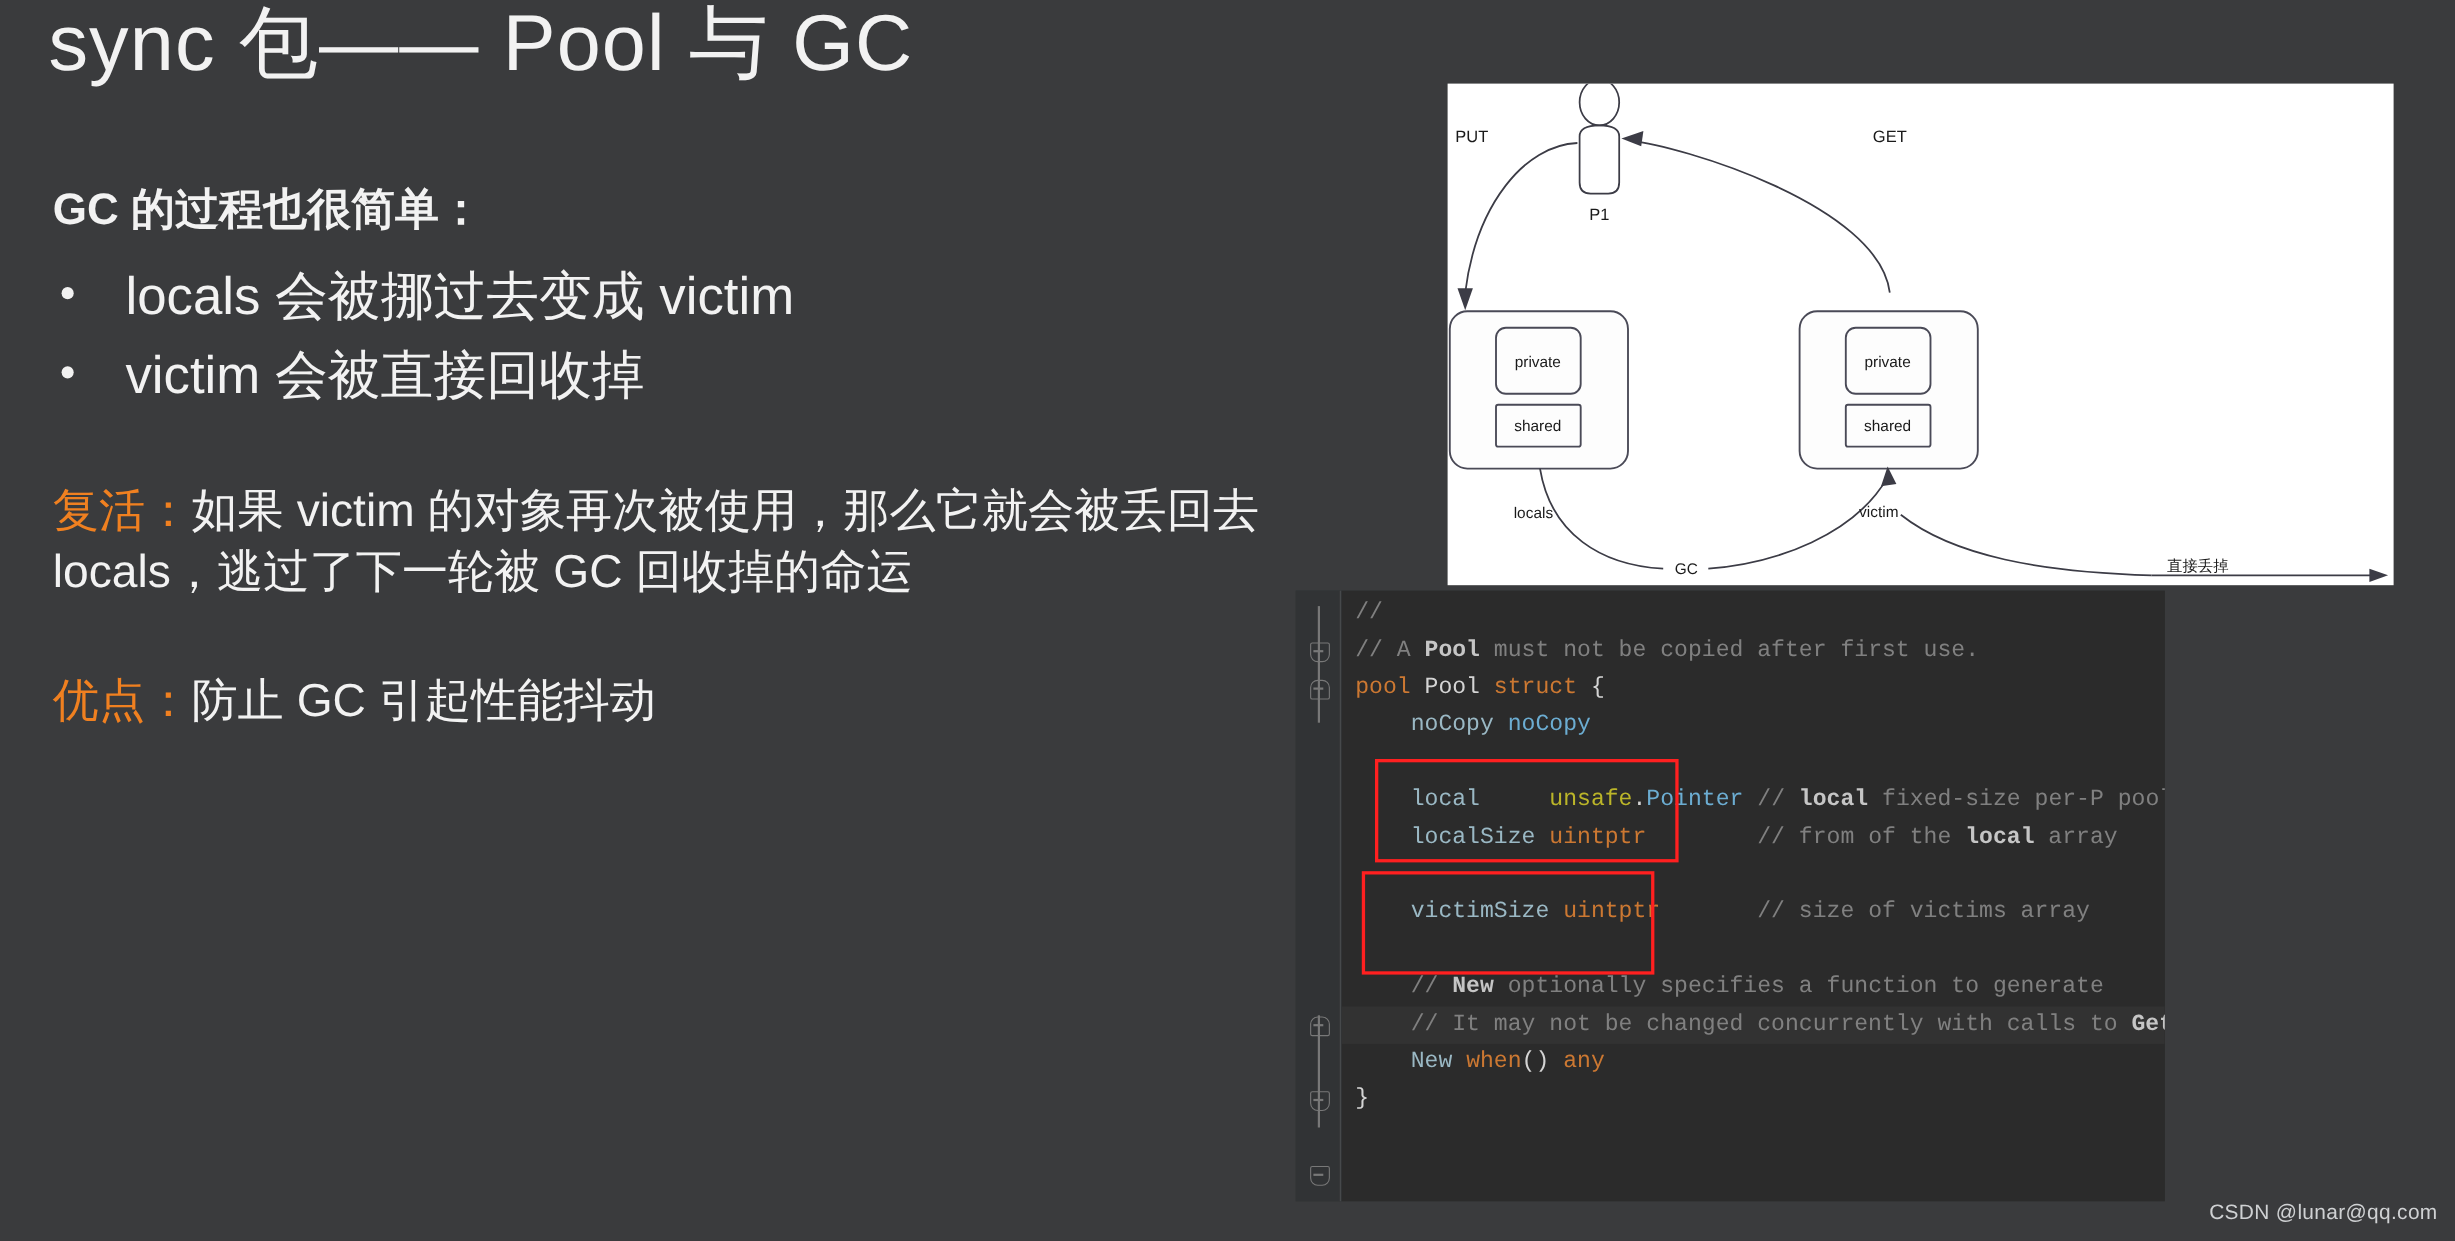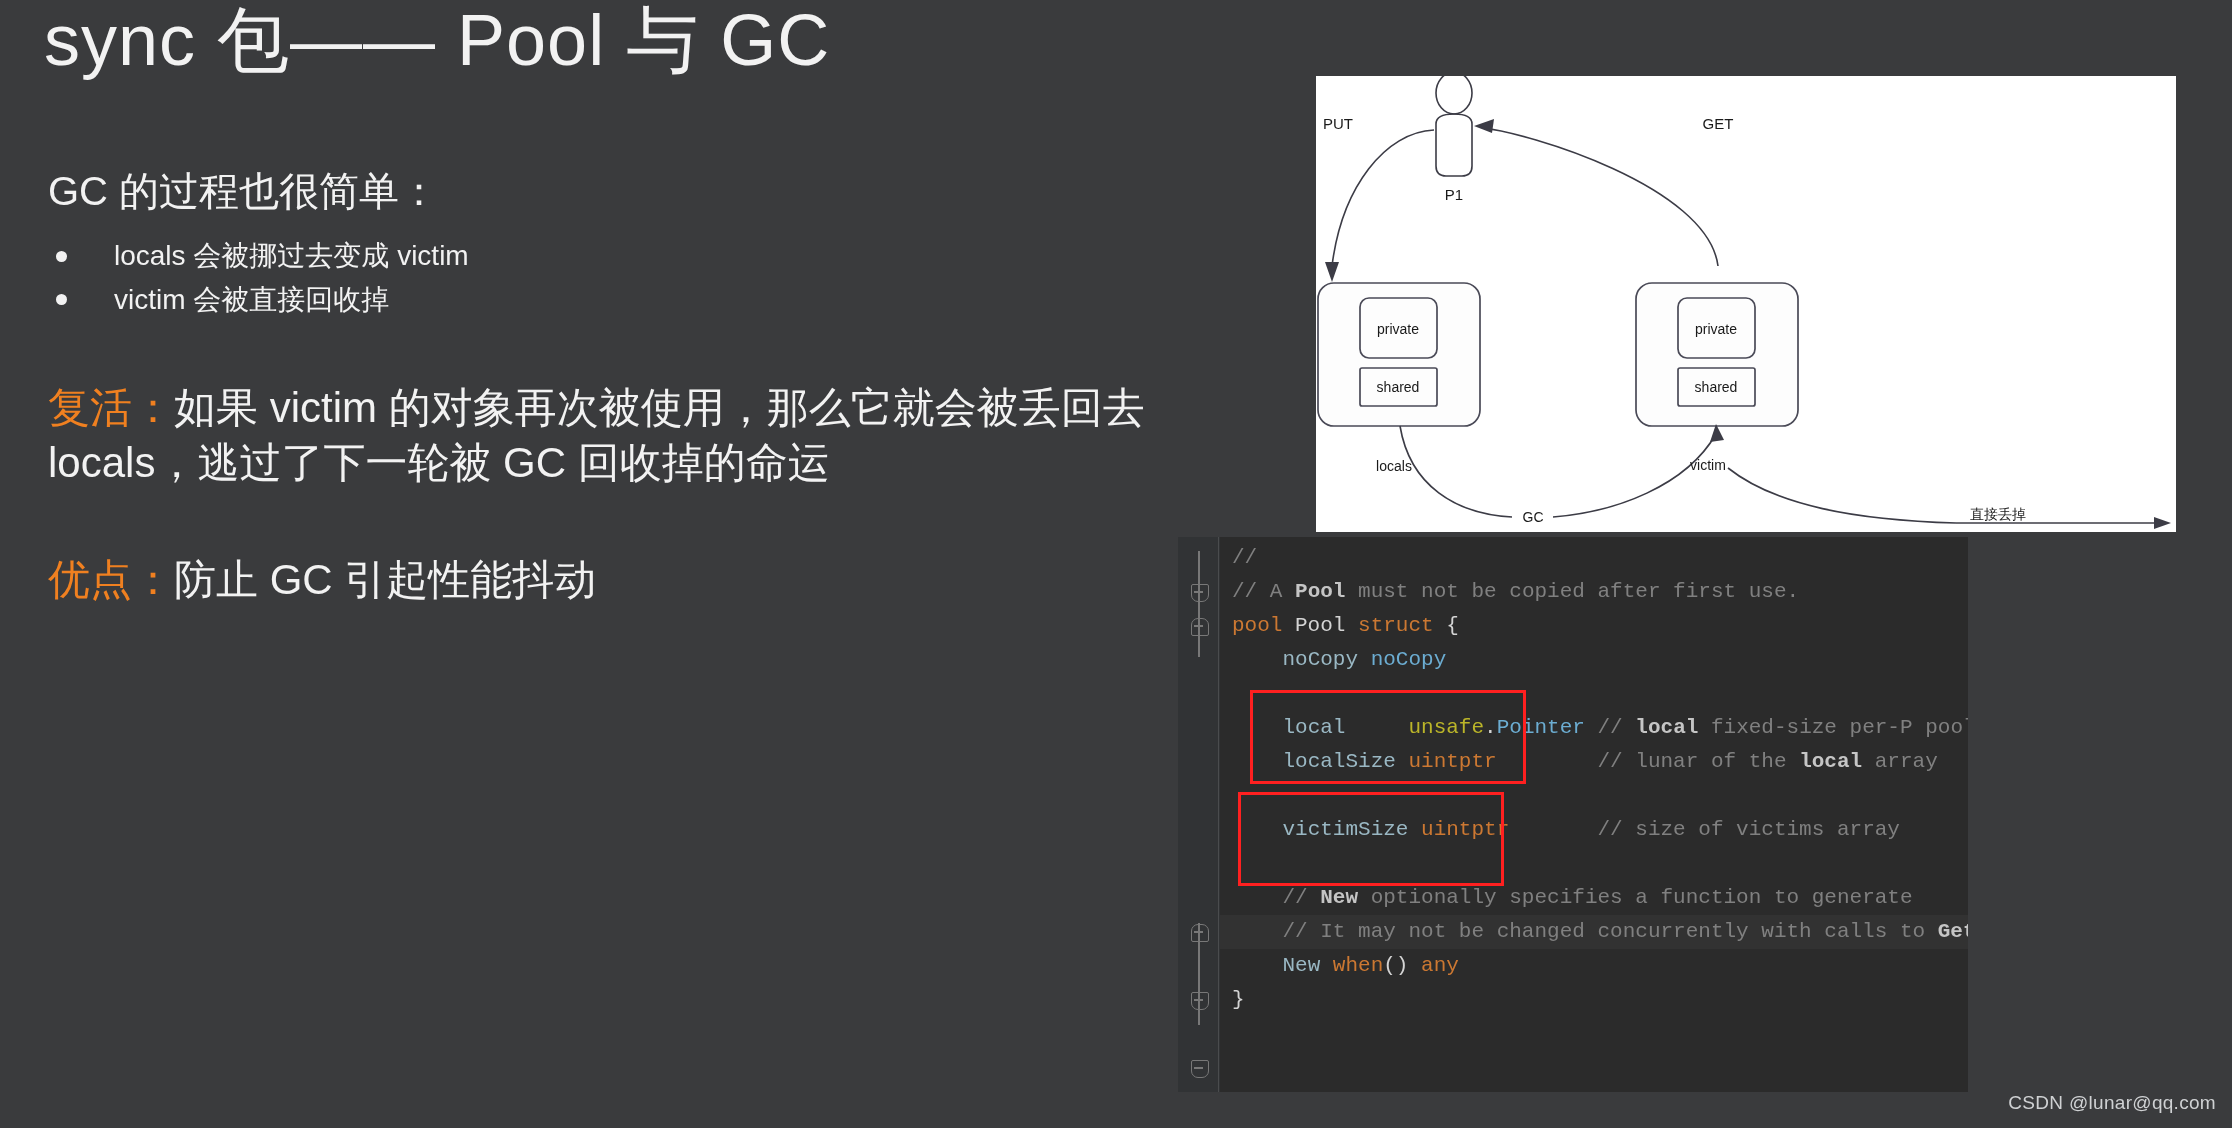--- a/index.html
+++ b/index.html
@@ -16,27 +16,27 @@
     font-size:72px;line-height:1.3;
     color:#f2f2f2;font-weight:300;
     letter-spacing:1px;white-space:nowrap;
   }
   #body-text{
     position:absolute;left:48px;top:164px;
     width:1140px;color:#f2f2f2;
   }
   .lead{
     font-size:40px;line-height:1.35;
-    color:#f2f2f2;font-weight:400;
+    color:#f2f2f2;font-weight:700;
     margin:0 0 18px 0;
   }
   .bullet-list{margin:0;padding:0;list-style:none;}
   .bullet-item{
     position:relative;
-    font-size:28px;line-height:1.42;
+    font-size:48px;line-height:1.42;
     color:#f2f2f2;font-weight:400;
     padding-left:66px;margin-bottom:4px;
     white-space:nowrap;
   }
   .bullet-dot{
     position:absolute;left:8px;top:0.52em;
     width:11px;height:11px;border-radius:50%;
     background:#f2f2f2;
   }
   .para{
@@ -216,21 +216,21 @@
       </div>
     </div>
   <div id="code-gutter-line"></div>
   <div id="code-surface" style="padding-top: 4px;">
       <div class="code-line"><span class="c-com">// </span></div>
       <div class="code-line"><span class="c-com">// </span><span class="c-com">A </span><span class="c-com-b">Pool</span><span class="c-com"> must not be copied after first use.</span></div>
       <div class="code-line"><span class="c-kw">pool </span><span class="c-white">Pool </span><span class="c-kw">struct </span><span class="c-white">{</span></div>
       <div class="code-line"><span>    </span><span class="c-ident">noCopy </span><span class="c-cls">noCopy</span></div>
       <div class="code-line">&nbsp;</div>
       <div class="code-line"><span>    </span><span class="c-ident">local     </span><span class="c-pkg">unsafe</span><span class="c-white">.</span><span class="c-cls">Pointer </span><span class="c-com">// </span><span class="c-com-b">local</span><span class="c-com"> fixed-size per-P pool,</span></div>
-      <div class="code-line"><span>    </span><span class="c-ident">localSize </span><span class="c-kw">uintptr</span><span class="c-com">        // </span><span class="c-com">lunar of the </span><span class="c-com-b">local</span><span class="c-com"> array</span></div>
+      <div class="code-line"><span>    </span><span class="c-ident">localSize </span><span class="c-kw">uintptr</span><span class="c-com">        // </span><span class="c-com">from of the </span><span class="c-com-b">local</span><span class="c-com"> array</span></div>
       <div class="code-line">&nbsp;</div>
       <div class="code-line"><span>    </span><span class="c-ident">victimSize </span><span class="c-kw">uintptr</span><span class="c-com">       // </span><span class="c-com">size of victims array</span></div>
       <div class="code-line">&nbsp;</div>
       <div class="code-line"><span>    </span><span class="c-com">// </span><span class="c-com-b">New</span><span class="c-com"> optionally specifies a function to generate</span></div>
       <div class="code-line hl-row"><span>    </span><span class="c-com">// It may not be changed concurrently with calls to </span><span class="c-com-b">Get</span></div>
       <div class="code-line"><span>    </span><span class="c-ident">New </span><span class="c-kw">when</span><span class="c-white">() </span><span class="c-kw">any</span></div>
       <div class="code-line"><span class="c-white">}</span></div>
     </div>
 
   <div class="red-box" style="left:72px;top:153px;width:270px;height:88px;"></div>

